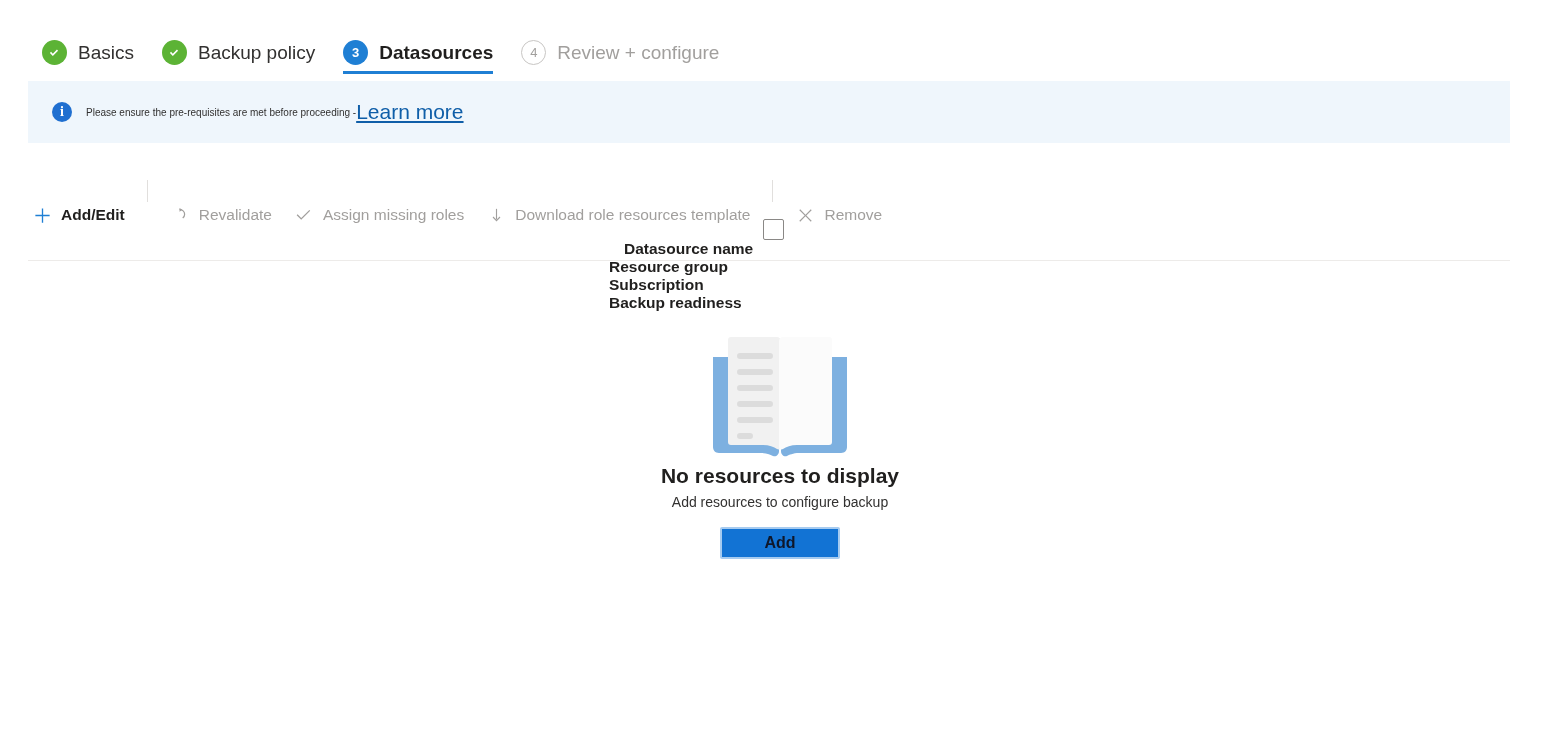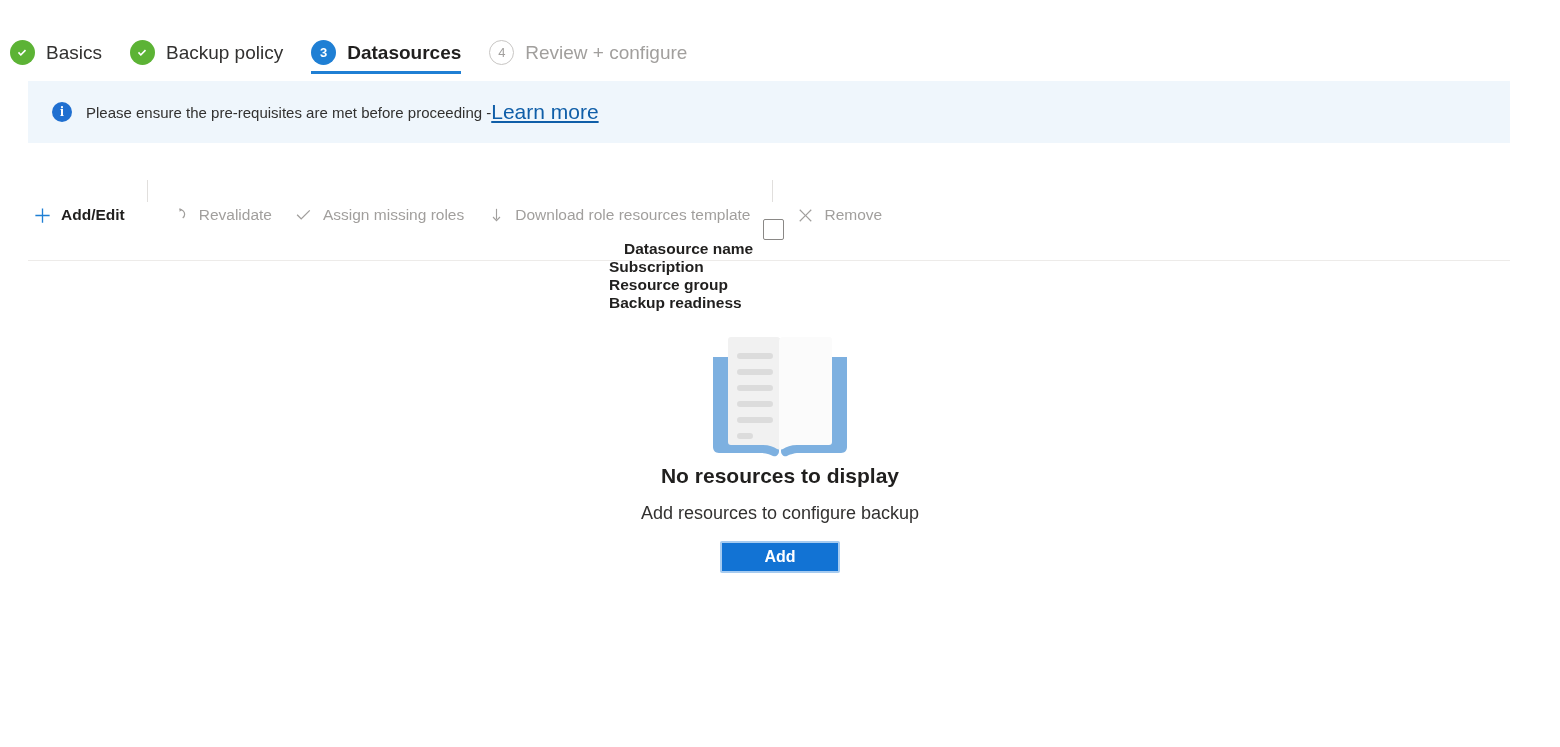--- a/index.html
+++ b/index.html
@@ -13,21 +13,21 @@
     font-family: "Liberation Sans", sans-serif;
     color: #323130;
     overflow: hidden;
     position: relative;
   }
 
   
   .tabs {
     display: flex;
     align-items: flex-start;
-    padding: 30px 0 0 10px;
+    padding: 30px 0 0 42px;
     height: 52px;
     box-sizing: border-box;
   }
   .tab {
     display: flex;
     align-items: center;
     height: 44px;
     padding: 0 14px 0 0;
     margin-right: 14px;
     position: relative;
@@ -98,21 +98,21 @@
     border-radius: 50%;
     background: #1f6fd0;
     color: #ffffff;
     font-size: 14px;
     font-weight: 700;
     font-family: "Liberation Serif", serif;
     display: flex; align-items: center; justify-content: center;
     flex: none;
   }
   .banner-text {
-    font-size: 15px;
+    font-size: 10px;
     color: #323130;
     margin-left: 14px;
   }
   .banner-link {
     font-size: 21px;
     color: #0f5ea8;
     text-decoration: underline;
     cursor: pointer;
   }
 
@@ -186,30 +186,30 @@
     align-items: center;
   }
   .book { width: 150px; height: 135px; }
   .empty-title {
     font-size: 21px;
     font-weight: 700;
     color: #201f1e;
     text-align: center;
   }
   .empty-sub {
-    margin-top: 15px;
-    font-size: 18px;
+    margin-top: 6px;
+    font-size: 14px;
     color: #323130;
   }
   .add-btn {
     margin-top: 17px;
     width: 120px;
     height: 32px;
     background: #1273d4;
-    color: #ffffff;
+    color: #0f172a;
     font-size: 16px;
     font-weight: 700;
     font-family: "Liberation Sans", sans-serif;
     border: 2px solid #a6cbf0;
     border-radius: 2px;
     display: flex;
     align-items: center;
     justify-content: center;
     cursor: pointer;
     box-sizing: border-box;
@@ -307,22 +307,22 @@
       </svg>
     </span>
     <span class="cmd-label">Remove</span>
   </div>
 
 </div>
 
 <div class="table-head">
   <div class="chk"></div>
   <div class="col col-name">Datasource name</div>
+  <div class="col col-rg">Resource group</div>
   <div class="col col-sub">Subscription</div>
-  <div class="col col-rg">Resource group</div>
   <div class="col col-ready">Backup readiness</div>
 </div>
 
 <div class="empty">
 
   <span class="book">
     <svg viewBox="0 0 150 135" width="150" height="135">
 
       <path d="M8 28h56c6 0 10 4 10 10v84c0 4-3 6-6 5-2-1-6-3-12-3H14c-4 0-6-3-6-6V28z" fill="#7db0e0"></path>
       <path d="M142 28H86c-6 0-10 4-10 10v84c0 4 3 6 6 5 2-1 6-3 12-3h42c4 0 6-3 6-6V28z" fill="#7db0e0"></path>

